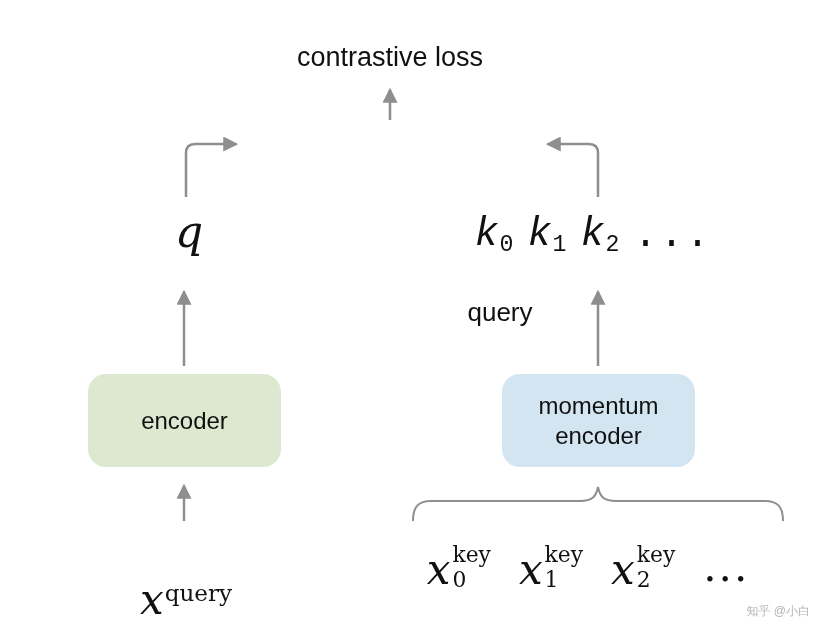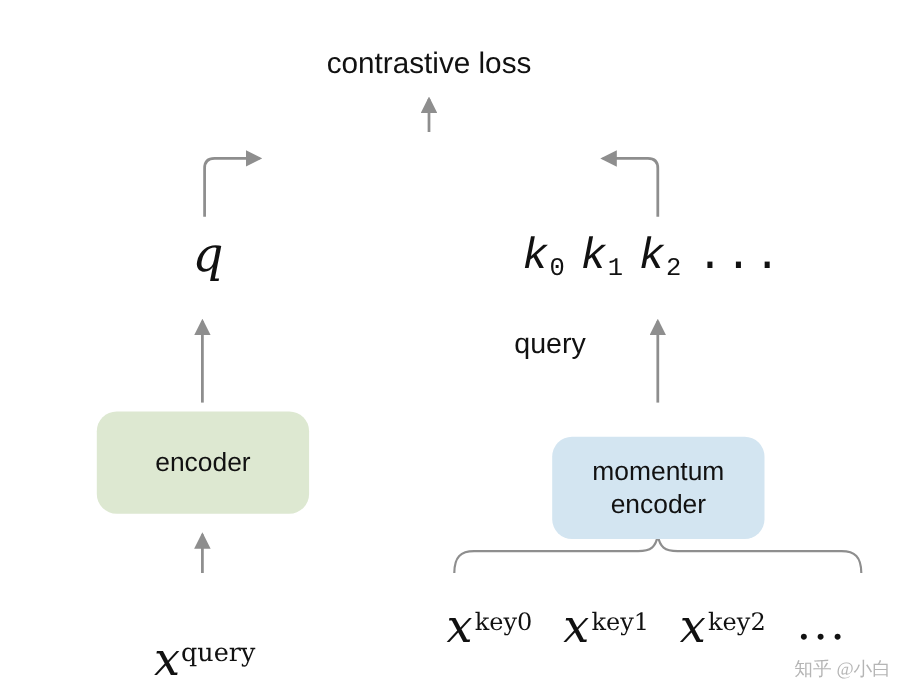--- a/index.html
+++ b/index.html
@@ -63,51 +63,51 @@
     position: absolute;
     width: 193px;
     height: 93px;
     border-radius: 18px;
     display: flex;
     align-items: center;
     justify-content: center;
     text-align: center;
   }
   .encoder  { left: 88px;  top: 374px; background: var(--encoder-bg, #dde8d1); }
-  .momentum { left: 502px; top: 374px; background: var(--momentum-bg, #d3e5f1); margin-top: 23px; }
+  .momentum { left: 502px; top: 374px; background: var(--momentum-bg, #d3e5f1); }
   .box-label {
     font-family: "Liberation Sans", sans-serif;
     font-size: 24px;
     color: #111;
     line-height: 1.25;
     white-space: pre-line;
   }
 
   .query-input { left: 186px; top: 546px; font-size: 42px; margin-top: 29px; }
   .keys-inputs { left: 588px; top: 542px; font-size: 42px; display: inline-flex; gap: 28px; align-items: center; }
   .key-input { display: inline-flex; align-items: center; }
   .scripts {
     display: inline-flex;
-    flex-direction: row;
+    flex-direction: column;
     align-items: flex-start;
     font-size: 0.52em;
     font-style: normal;
     line-height: 1.12;
     margin-left: 2px;
     transform: translateY(-2px);
   }
   .keys-inputs .ellipsis { align-self: flex-end; padding-bottom: 6px; }
 
   .watermark {
     position: absolute;
     right: 16px;
     bottom: 14px;
-    font-size: 17px;
+    font-size: 12px;
     color: var(--watermark, #b5b5b5);
-    font-family: Liberation Serif, serif;
+    font-family: Liberation Sans, sans-serif;
   }
 </style>
 </head>
 <body>
 
 <div class="stage">
 
   <svg class="arrows" width="826" height="634" viewBox="0 0 826 634" xmlns="http://www.w3.org/2000/svg">
     <defs>
       <marker id="ah" viewBox="0 0 10 10" refX="8.5" refY="5" markerWidth="6" markerHeight="6" orient="auto">

